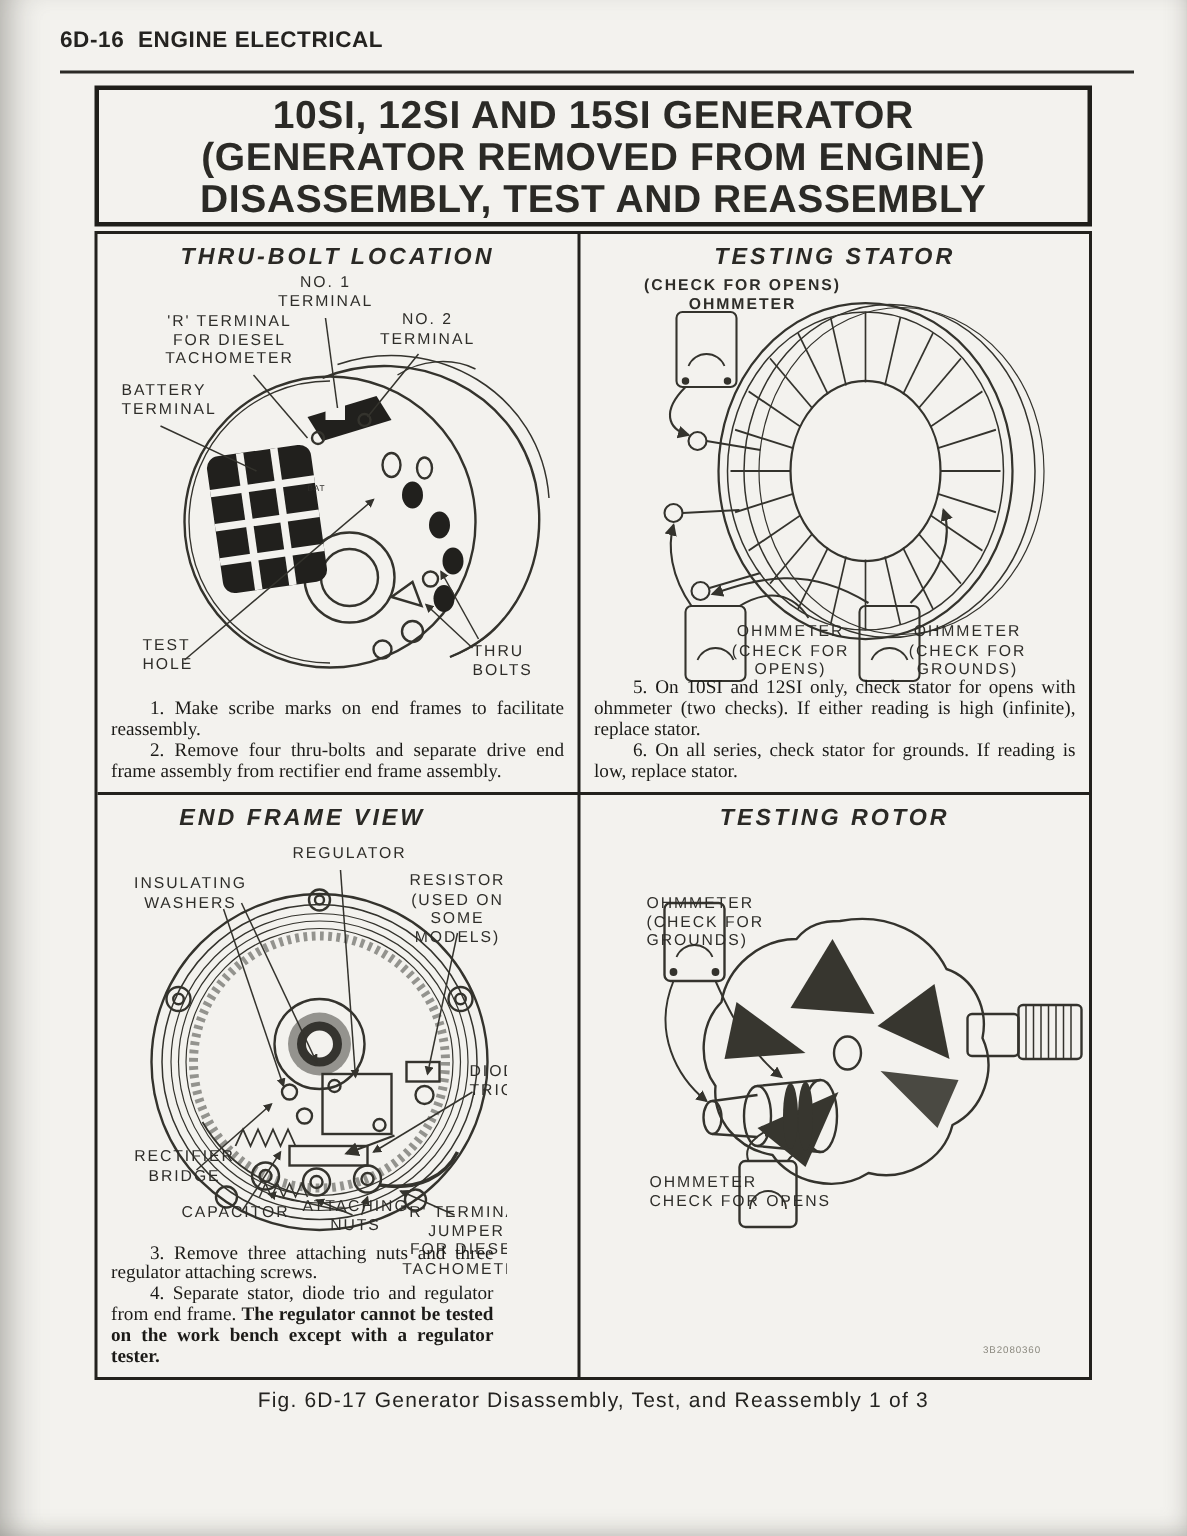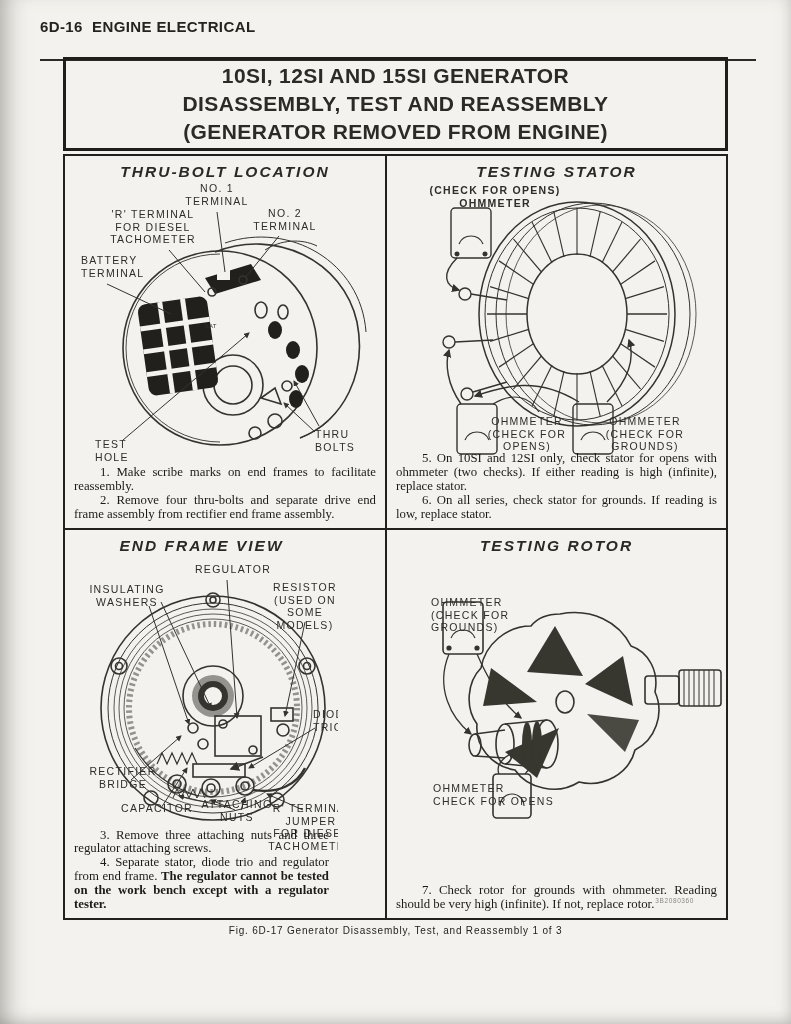--- a/index.html
+++ b/index.html
@@ -1,25 +1,25 @@
 <!DOCTYPE html>
 <html><head>
 <meta charset="utf-8">
 <style>
   html,body{margin:0;padding:0;}
   body{width:791px;height:1024px;background:#e7e6e2;font-family:"Liberation Sans",sans-serif;}
   .page{position:relative;width:791px;height:1024px;background:#f3f2ee;overflow:hidden;
         box-shadow:inset 20px 0 24px -16px rgba(110,108,102,.6), inset -8px -10px 16px -10px rgba(110,108,102,.45);}
   
-  .hdr{position:absolute;left:40px;top:18px;width:716px;border-bottom:2.5px solid #2b2a26;padding-bottom:23px;}
+  .hdr{position:absolute;left:40px;top:18px;width:716px;border-bottom:2.5px solid #2b2a26;padding-bottom:11px;}
   .hdr span{font-weight:bold;font-size:15px;letter-spacing:.4px;color:#242320;white-space:pre;}
   
   .title-box{position:absolute;left:63px;top:57px;width:659px;height:88px;border:3px solid #1f1e1a;
              display:flex;flex-direction:column;justify-content:center;align-items:center;}
-  .title-box div{font-weight:bold;font-size:21px;line-height:28px;letter-spacing:.4px;color:#2b2a26;}
+  .title-box div{font-weight:bold;font-size:26px;line-height:28px;letter-spacing:.4px;color:#2b2a26;}
   
   .grid{position:absolute;left:63px;top:154px;width:661px;height:762px;border:2px solid #22211d;}
   .vdiv{position:absolute;left:320px;top:0;bottom:0;width:2px;background:#22211d;}
   .hdivi{position:absolute;left:0;right:0;top:372px;height:2px;background:#22211d;}
   .panel{position:absolute;overflow:hidden;}
   .p1{left:0;top:0;width:320px;height:372px;}
   .p2{left:322px;top:0;right:0;height:372px;}
   .p3{left:0;top:374px;width:273px;bottom:0;}
   .p4{left:322px;top:374px;right:0;bottom:0;}
   .phead{margin-top:7px;text-align:center;font-weight:bold;font-size:15.5px;letter-spacing:2px;color:#2a2925;font-style:italic;}
@@ -33,36 +33,36 @@
        white-space:pre-line;text-align:center;}
   .lbl.la{text-align:left;}
   .lbl.c{transform:translateX(-50%);}
   .lbl.tiny{font-size:5.5px;letter-spacing:.5px;}
   .steps{position:absolute;left:9px;right:9px;bottom:6px;font-family:"Liberation Serif",serif;
          font-size:12.8px;line-height:13.9px;color:#1c1b18;text-align:justify;}
   .steps p{margin:0;text-indent:26px;}
   .partno{position:absolute;right:32px;bottom:14px;font-size:6.5px;letter-spacing:.6px;color:#8b897f;}
   
   .caption{position:absolute;left:0;top:925px;width:791px;text-align:center;
-           font-size:10px;letter-spacing:.8px;color:#242320;}
+           font-size:14px;letter-spacing:.8px;color:#242320;}
   .ln{stroke:#34332d;fill:none;}
 </style>
 </head>
 <body>
 
 <div class="page">
 
   <div class="hdr">
     <span>6D-16  ENGINE ELECTRICAL</span>
   </div>
 
   <div class="title-box">
     <div>10SI, 12SI AND 15SI GENERATOR</div>
+    <div>(GENERATOR REMOVED FROM ENGINE)</div>
     <div>DISASSEMBLY, TEST AND REASSEMBLY</div>
-    <div>(GENERATOR REMOVED FROM ENGINE)</div>
   </div>
 
   <div class="grid">
     <div class="vdiv"></div>
     <div class="hdivi"></div>
 
     <div class="panel p1">
       <div class="phead">THRU-BOLT LOCATION</div>
       <div class="illo">
         <svg width="320" height="292" viewBox="0 0 320 292">
@@ -119,21 +119,21 @@
         </svg>
         <div class="lbl c" style="left:152px;top:2px;">NO. 1
 TERMINAL</div>
         <div class="lbl c" style="left:220px;top:27px;">NO. 2
 TERMINAL</div>
         <div class="lbl c" style="left:88px;top:28px;">'R' TERMINAL
 FOR DIESEL
 TACHOMETER</div>
         <div class="lbl la" style="left:16px;top:74px;">BATTERY
 TERMINAL</div>
-        <div class="lbl la" style="left:30px;top:258px;">TEST
+        <div class="lbl la" style="left:30px;top:244px;">TEST
 HOLE</div>
         <div class="lbl la" style="left:250px;top:248px;">THRU
 BOLTS</div>
         <div class="lbl tiny la" style="left:140px;top:140px;">BAT</div>
       </div>
       <div class="steps">
         <p>1. Make scribe marks on end frames to facilitate reassembly.</p>
         <p>2. Remove four thru-bolts and separate drive end frame assembly from rectifier end frame assembly.</p>
       </div>
     </div>
@@ -353,20 +353,19 @@
             <ellipse cx="150" cy="186" rx="5" ry="23"></ellipse>
           </g>
         </svg>
         <div class="lbl la" style="left:44px;top:38px;">OHMMETER
 (CHECK FOR
 GROUNDS)</div>
         <div class="lbl la" style="left:46px;top:224px;">OHMMETER
 CHECK FOR OPENS</div>
       </div>
       <div class="steps">
-        <p>7. Check rotor for grounds with ohmmeter. Reading should be very high (infinite). If not, replace rotor.</p>
       </div>
       <div class="partno">3B2080360</div>
     </div>
   </div>
 
   <div class="caption">Fig. 6D-17 Generator Disassembly, Test, and Reassembly 1 of 3</div>
 </div>
 
 </body></html>

